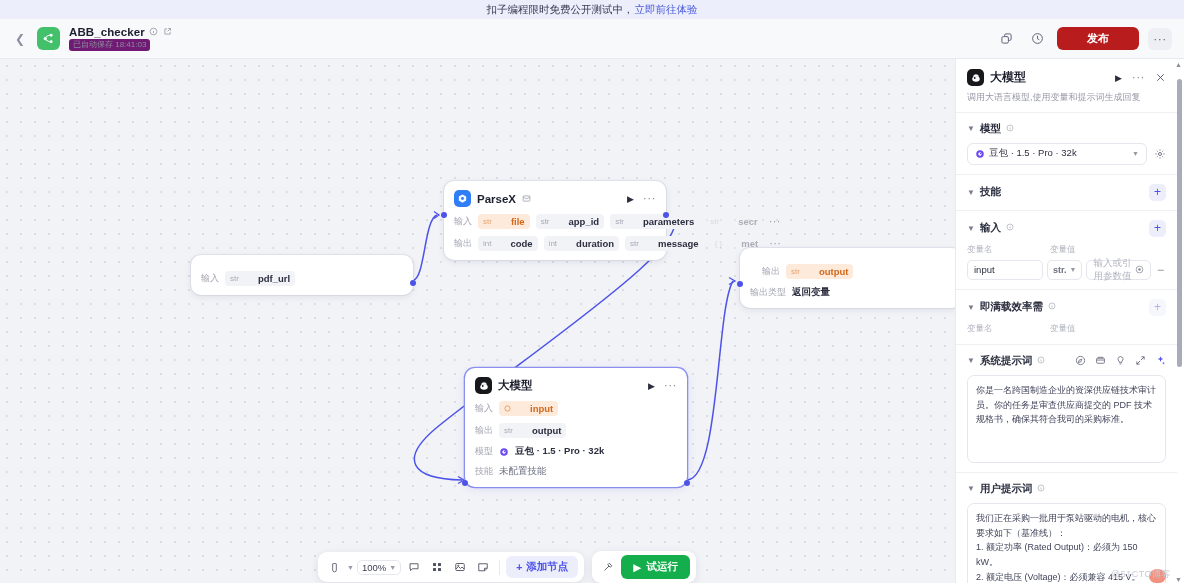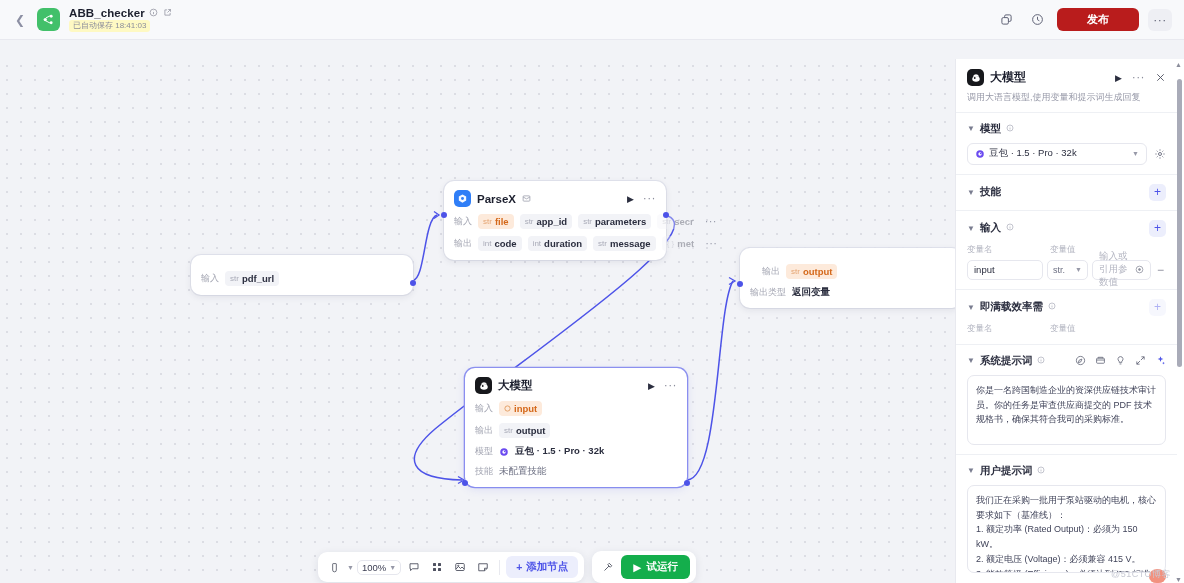--- a/index.html
+++ b/index.html
@@ -29,21 +29,21 @@
   }
   .app-icon {
     width: 23px; height: 23px; border-radius: 6px; background: #42c06a;
     margin-left: 9px; display: flex; align-items: center; justify-content: center;
   }
   .title-wrap { margin-left: 9px; display: flex; flex-direction: column; gap: 1px; }
   .title-row { display: flex; align-items: center; gap: 4px; }
   .app-title { font-size: 11.5px; font-weight: bold; color: #1c1f2e; letter-spacing: .1px;}
   .mini-ico { width: 10px; height: 10px; color: #90929f; display:inline-flex; align-items:center; justify-content:center;}
   .saved-pill {
-    font-size: 8px; color: #8b8d9b; background: #fef9c3;
+    font-size: 8px; color: #8b8d9b; background: #701a75;
     border-radius: 3px; padding: 1px 4px; line-height: 1.35; width: fit-content;
   }
   .header-right { margin-left: auto; display: flex; align-items: center; gap: 9px; }
   .hicon {
     width: 22px; height: 22px; display: flex; align-items: center; justify-content: center;
     color: #5d6073; cursor: pointer;
   }
   .publish-btn {
     background: #b91c1c; color: #fff; font-size: 11px; font-weight: bold;
     padding: 5px 30px; border-radius: 6px; cursor: pointer; line-height: 1.2;
@@ -78,21 +78,21 @@
   }
   .node-title { font-size: 11.5px; font-weight: bold; color: #1c1f2e; }
   .node-head-ico { color: #9799a8; font-size: 9px; display:flex; align-items:center;}
   .node-actions { margin-left: auto; display: flex; align-items: center; gap: 9px; }
   .play-ico { color: #2b2e3f; font-size: 9px; cursor: pointer; }
   .dots-ico { color: #8b8d9b; font-size: 12px; letter-spacing: .4px; cursor: pointer; line-height: .4;}
 
   .prow { display: flex; align-items: center; gap: 6px; margin-top: 7px; }
   .plabel { font-size: 9px; color: #a3a5b2; flex: none; }
   .chip {
-    display: inline-flex; align-items: center; gap: 3px;
+    display: inline-flex; align-items: center; gap: 19px;
     background: #f2f3f7; border-radius: 4px; padding: 2px 5px;
     font-size: 9.5px; color: #2b2e3f; font-weight: bold; white-space: nowrap;
   }
   .chip .t { font-size: 8px; color: #a9abb8; font-weight: normal; }
   .chip.orange { background: #fdeadb; color: #d4681a; }
   .chip.orange .t { color: #e5a573; }
   .chip.faded { opacity: .35; }
   .chip-more { color: #9799a8; font-size: 11px; letter-spacing: .4px; line-height: .5; margin-left: auto; cursor: pointer;}
   .pval { font-size: 9.5px; color: #2b2e3f; font-weight: bold; }
 
@@ -166,32 +166,32 @@
   .col-heads span { font-size: 8.5px; color: #b4b6c2; }
   .col-heads .c1 { width: 83px; }
   .var-row { display: flex; align-items: center; gap: 4px; margin-top: 4px; }
   .inp {
     border: 1px solid #e6e7ee; border-radius: 5px; height: 20px;
     display: flex; align-items: center; padding: 0 6px; font-size: 9.5px; color: #2b2e3f;
   }
   .inp.name { width: 76px; }
   .typesel {
     border: 1px solid #e6e7ee; border-radius: 5px; height: 20px; display: flex;
-    align-items: center; gap: 10px; padding: 0 5px; font-size: 9px; color: #6c6f82; cursor: pointer;
+    align-items: center; gap: 3px; padding: 0 5px; font-size: 9px; color: #6c6f82; cursor: pointer; font-weight: bold;
   }
   .inp.value { flex: 1; justify-content: space-between; color: #b4b6c2; }
   .minus { color: #8b8d9b; font-size: 12px; cursor: pointer; padding: 0 2px; }
   .prompt-tools { margin-left: auto; display: flex; align-items: center; gap: 9px; }
   .ptool { color: #5d6073; display: flex; cursor: pointer; }
   .ptool.accent { color: #4d53e8; }
   .prompt-box {
     margin-top: 7px; border: 1px solid #e6e7ee; border-radius: 7px;
     padding: 7px 8px; font-size: 9px; color: #41445a; line-height: 1.65;
   }
-  .prompt-box.sys { height: 70px; }
+  .prompt-box.sys { height: 88px; }
   .prompt-box.usr { height: 88px; overflow: hidden; }
   
   .sbar-track { position: absolute; right: 2px; top: 6px; bottom: 4px; width: 5px; }
   .sbar-thumb {
     position: absolute; right: 0; top: 14px; width: 5px; height: 288px;
     background: #a9abb8; border-radius: 3px;
   }
   .sbar-arrow { position:absolute; right:0; font-size:7px; color:#8b8d9b; }
   .watermark {
     position: absolute; right: 13px; bottom: 2px; font-size: 9px;
@@ -200,20 +200,24 @@
   .wm-blob {
     position: absolute; right: 18px; bottom: 0px; width: 17px; height: 14px;
     background: #f2917f; border-radius: 50% 50% 45% 45%;
   }
 </style>
 </head>
 <body>
 
 <div class="app">
 
+  <div class="banner">
+    <span>扣子编程限时免费公开测试中，</span>
+      <a href="#">立即前往体验</a>
+  </div>
 
   <div class="header">
     <div class="back-chev">❮</div>
     <div class="app-icon">
       <svg width="13" height="13" viewBox="0 0 24 24" fill="#fff">
         <circle cx="6" cy="12" r="3"></circle>
           <circle cx="17" cy="6" r="2.6"></circle>
           <circle cx="17" cy="18" r="2.6"></circle>
         <rect x="7" y="8.3" width="9" height="1.6" transform="rotate(-28 7 8.3)"></rect>
         <rect x="7.5" y="13.7" width="9" height="1.6" transform="rotate(28 7.5 13.7)"></rect>

